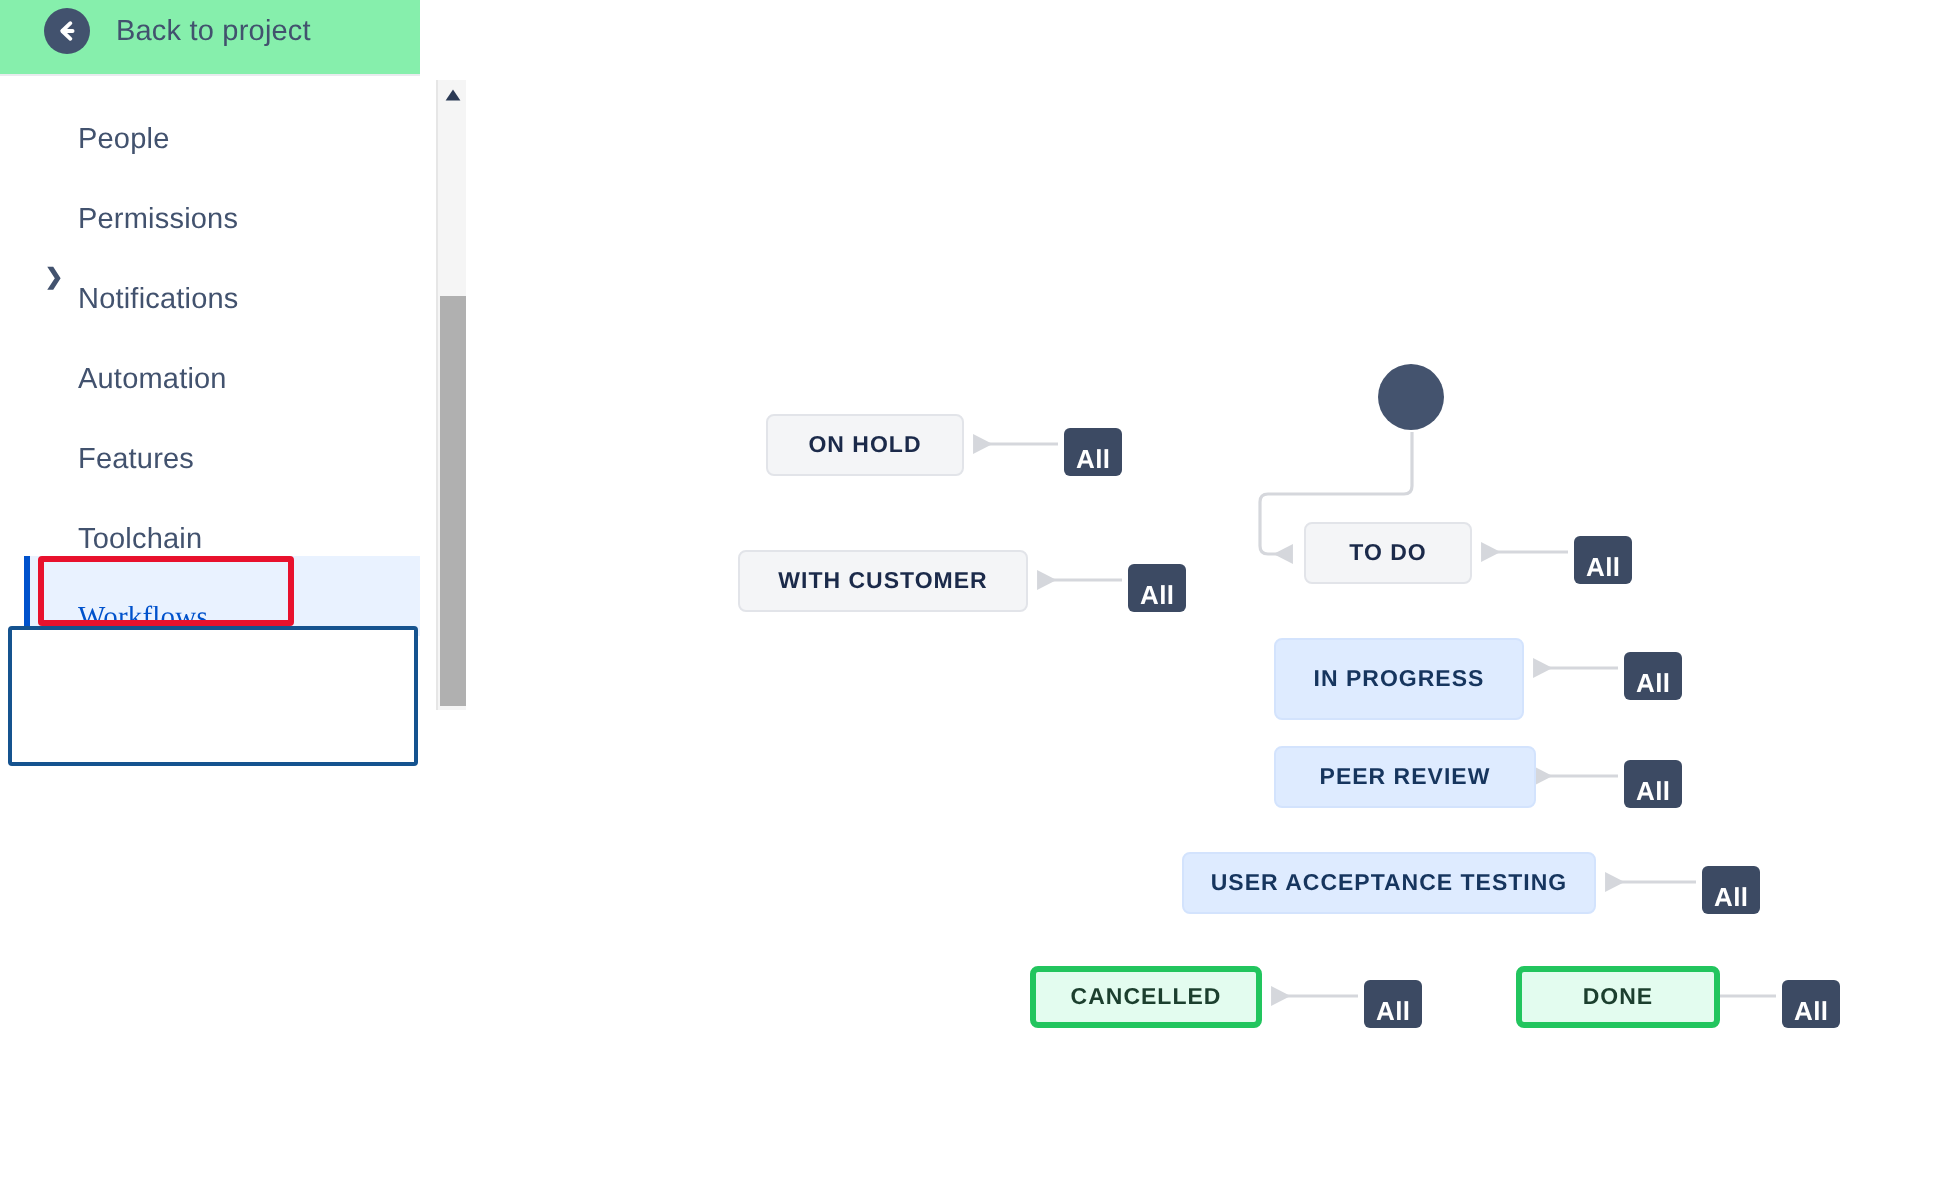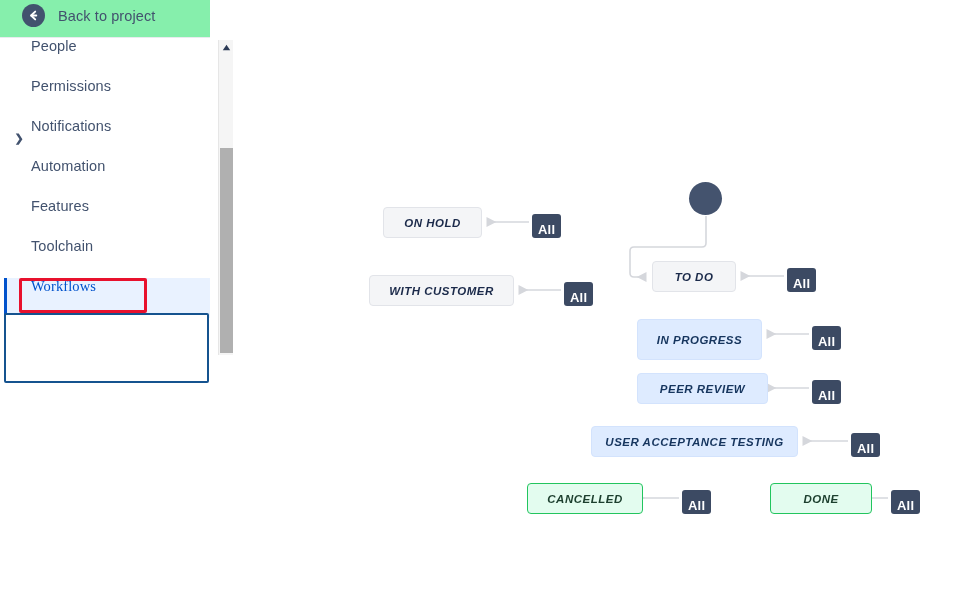--- a/index.html
+++ b/index.html
@@ -52,25 +52,25 @@
     position: absolute;
     left: 0; top: 37px;
     width: 210px;
     height: 323px;
     background: #ffffff;
     border-top: 1px solid #e9ebee;
     overflow: hidden;
   }
   .nav-item {
     position: absolute;
-    left: 4px;
+    left: 12px;
     width: 210px;
     height: 40px;
     display: flex;
-    align-items: flex-start;
+    align-items: flex-end;
     cursor: pointer;
     box-sizing: border-box;
   }
   .nav-item .nav-label {
     font-size: 14.5px;
     color: #42526e;
     letter-spacing: 0.1px;
     white-space: nowrap;
   }
   .nav-item .nav-chevron {
@@ -182,37 +182,35 @@
     border-radius: 4px;
     display: flex;
     align-items: center;
     justify-content: center;
     font-size: 11.5px;
     font-weight: bold;
     letter-spacing: 0.5px;
     white-space: nowrap;
     cursor: pointer;
     user-select: none;
-    font-style: italic;
   }
   .node.grey {
     background: #f4f5f7;
     border: 1px solid #e2e4e9;
     color: #1b2a4a;
   }
   .node.blue {
     background: #deebff;
     border: 1px solid #d3e3fd;
     color: #16355e;
   }
   .node.green {
     background: #e3fcef;
-    border: 1px solid #22c55e;
+    border: 3px solid #22c55e;
     color: #1c3f2e;
-    margin-left: 12px;
   }
 
   #start-circle {
     position: absolute;
     width: 33px; height: 33px;
     border-radius: 50%;
     background: #44536e;
     cursor: pointer;
   }
 

